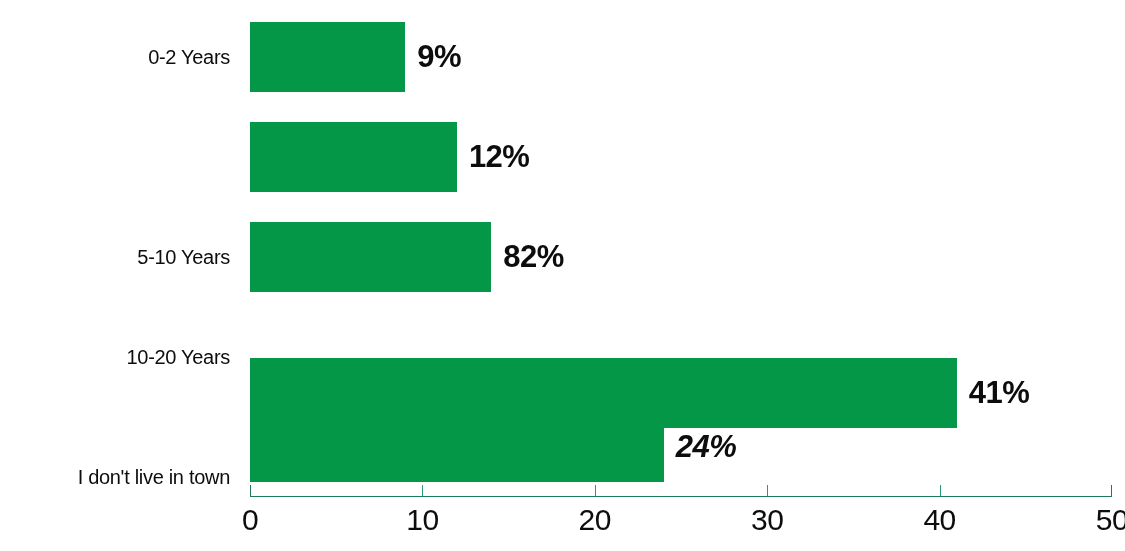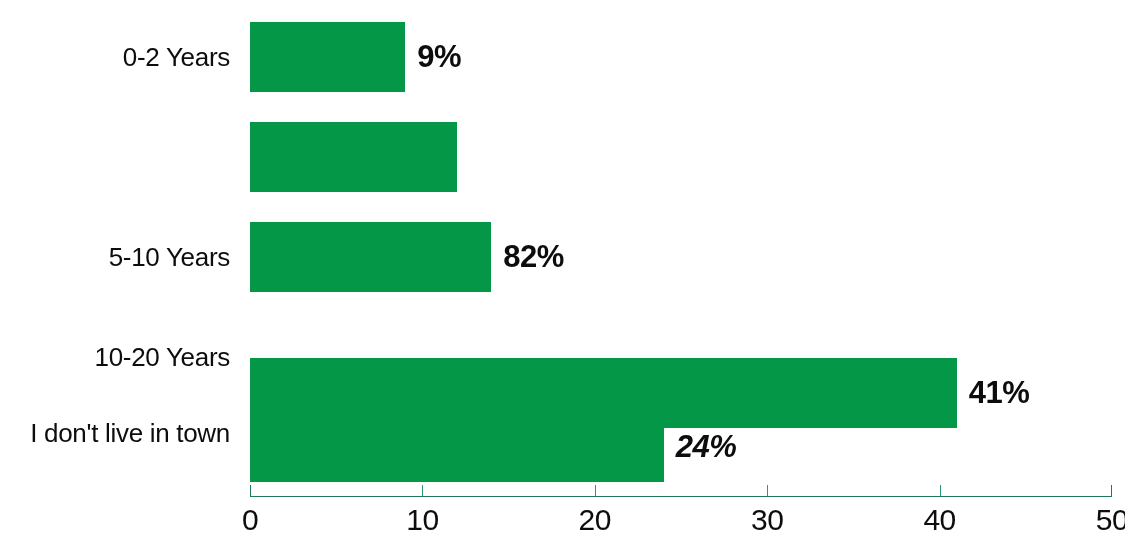--- a/index.html
+++ b/index.html
@@ -19,21 +19,21 @@
     width: 1125px;
     height: 551px;
     background: #ffffff;
   }
   .cat-label-box {
     position: absolute;
     left: 0;
     width: 240px;
     text-align: right;
     color: #0d0d0d;
-    font-size: 26px;
+    font-size: 20px;
     font-weight: 400;
     letter-spacing: -0.3px;
     white-space: nowrap;
     line-height: 1;
     height: 70px;
     display: flex;
     align-items: center;
     justify-content: flex-end;
     padding-right: 10px;
     box-sizing: border-box;
@@ -112,31 +112,32 @@
   }
 </style>
 </head>
 <body>
 
 <div id="chart-root">
 
   <div class="cat-label-box" style="top:22px;">0-2 Years</div>
   <div class="cat-label-box" style="top:222px;">5-10 Years</div>
   <div class="cat-label-box" style="top:322px;">10-20 Years</div>
-  <div class="cat-label-box" style="top:398px;padding-left:12px;">I don't live in town</div>
+  <div class="cat-label-box" style="top:442px;padding-left:12px;">I don't live in town</div>
 
   <div id="plot-area">
 
     <div class="bar-row" style="top:22px;">
       <div class="bar" id="bar-0" style="width: 155.16px; background: rgb(5, 151, 72);"></div>
       <div class="bar-value" id="val-0" style="left: 155.16px;">9%</div>
     </div>
 
     <div class="bar-row" style="top:122px;">
       <div class="bar" id="bar-1" style="width: 206.88px; background: rgb(5, 151, 72);"></div>
+      <div class="bar-value" id="val-1" style="left: 206.88px;">12%</div>
     </div>
 
     <div class="bar-row" style="top:222px;">
       <div class="bar" id="bar-2" style="width: 241.36px; background: rgb(5, 151, 72);"></div>
       <div class="bar-value" id="val-2" style="left: 241.36px;">82%</div>
     </div>
 
     <div class="bar-row" style="top:322px;margin-top:36px;">
       <div class="bar" id="bar-3" style="width: 706.84px; background: rgb(5, 151, 72);"></div>
       <div class="bar-value" id="val-3" style="left: 706.84px;">41%</div>

